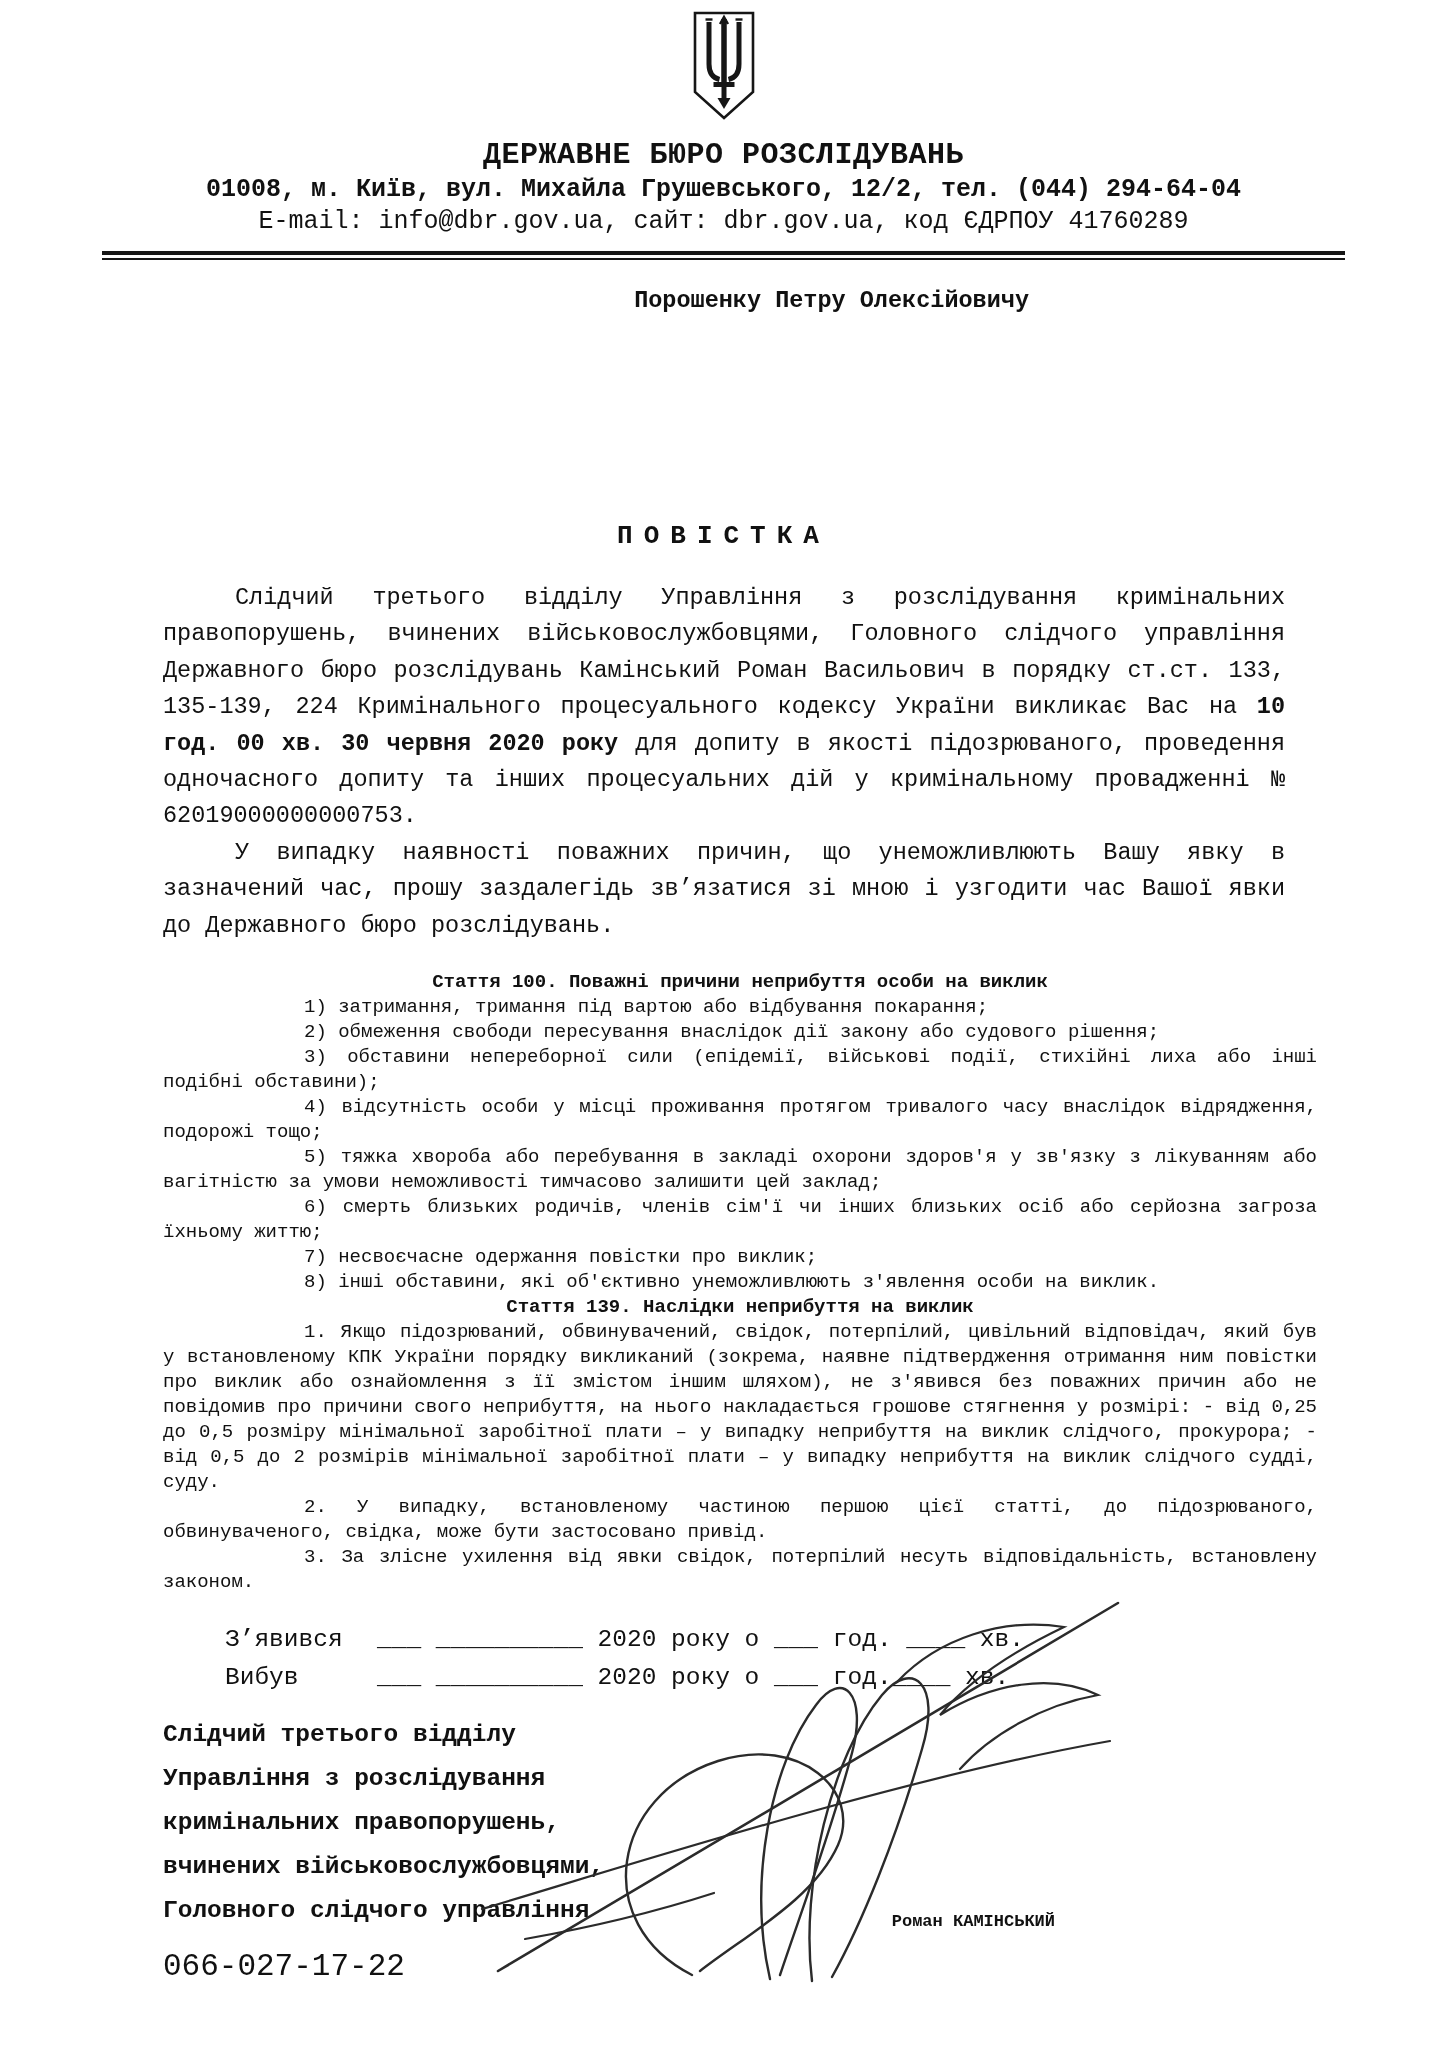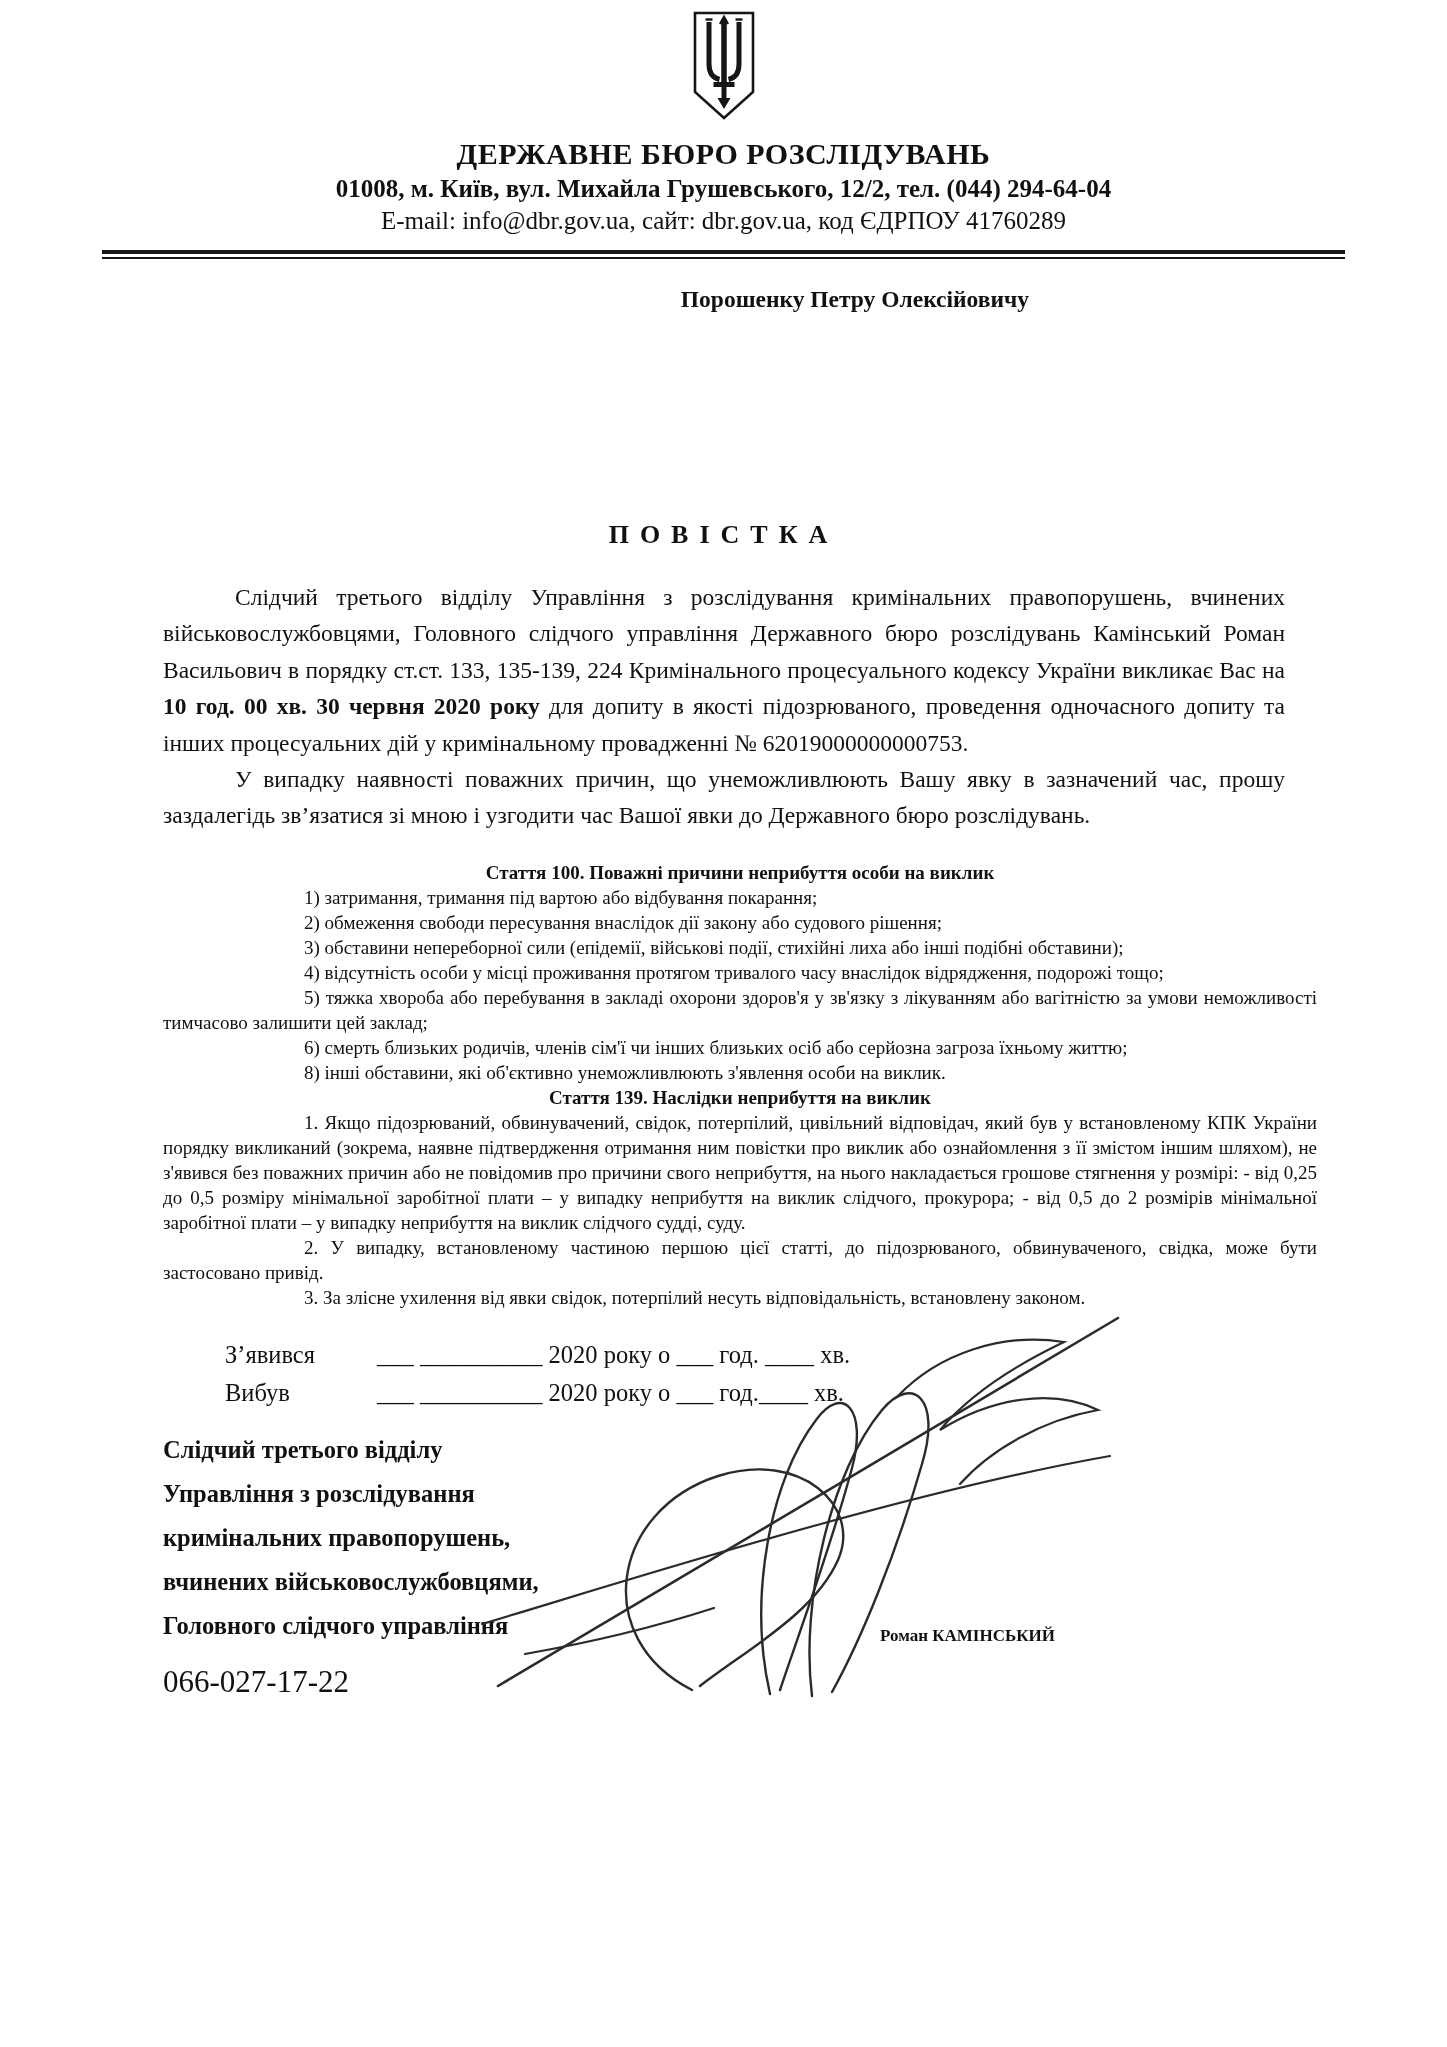--- a/index.html
+++ b/index.html
@@ -3,21 +3,21 @@
 <meta charset="utf-8">
 <style>
   html, body { margin: 0; padding: 0; background: #e8e8e8; }
   .page {
     position: relative;
     width: 1447px;
     height: 2047px;
     margin: 0 auto;
     background: #ffffff;
     color: #111111;
-    font-family: Liberation Serif, serif;
+    font-family: Liberation Mono, monospace;
     overflow: hidden;
   }
   
   .emblem-wrap { padding-top: 10px; text-align: center; }
   .org-name {
     margin-top: 10px;
     text-align: center;
     font-weight: bold;
     font-size: 30px;
     line-height: 36px;
@@ -151,20 +151,21 @@
   </div>
 
   <div class="articles">
     <p class="art-heading">Стаття 100. Поважні причини неприбуття особи на виклик</p>
     <p class="item">1) затримання, тримання під вартою або відбування покарання;</p>
     <p class="item">2) обмеження свободи пересування внаслідок дії закону або судового рішення;</p>
     <p class="item">3) обставини непереборної сили (епідемії, військові події, стихійні лиха або інші подібні обставини);</p>
     <p class="item">4) відсутність особи у місці проживання протягом тривалого часу внаслідок відрядження, подорожі тощо;</p>
     <p class="item">5) тяжка хвороба або перебування в закладі охорони здоров'я у зв'язку з лікуванням або вагітністю за умови неможливості тимчасово залишити цей заклад;</p>
     <p class="item">6) смерть близьких родичів, членів сім'ї чи інших близьких осіб або серйозна загроза їхньому життю;</p>
+    <p class="item">7) несвоєчасне одержання повістки про виклик;</p>
     <p class="item">8) інші обставини, які об'єктивно унеможливлюють з'явлення особи на виклик.</p>
     <p class="art-heading">Стаття 139. Наслідки неприбуття на виклик</p>
     <p class="item">1. Якщо підозрюваний, обвинувачений, свідок, потерпілий, цивільний відповідач, який був у встановленому КПК України порядку викликаний (зокрема, наявне підтвердження отримання ним повістки про виклик або ознайомлення з її змістом іншим шляхом), не з'явився без поважних причин або не повідомив про причини свого неприбуття, на нього накладається грошове стягнення у розмірі: - від 0,25 до 0,5 розміру мінімальної заробітної плати – у випадку неприбуття на виклик слідчого, прокурора; - від 0,5 до 2 розмірів мінімальної заробітної плати – у випадку неприбуття на виклик слідчого судді, суду.</p>
     <p class="item">2. У випадку, встановленому частиною першою цієї статті, до підозрюваного, обвинуваченого, свідка, може бути застосовано привід.</p>
     <p class="item">3. За злісне ухилення від явки свідок, потерпілий несуть відповідальність, встановлену законом.</p>
   </div>
 
   <div class="attendance">
     <div class="att-row">
       <span class="att-label">З’явився</span><span>___ __________ 2020 року о ___ год. ____ хв.</span>

